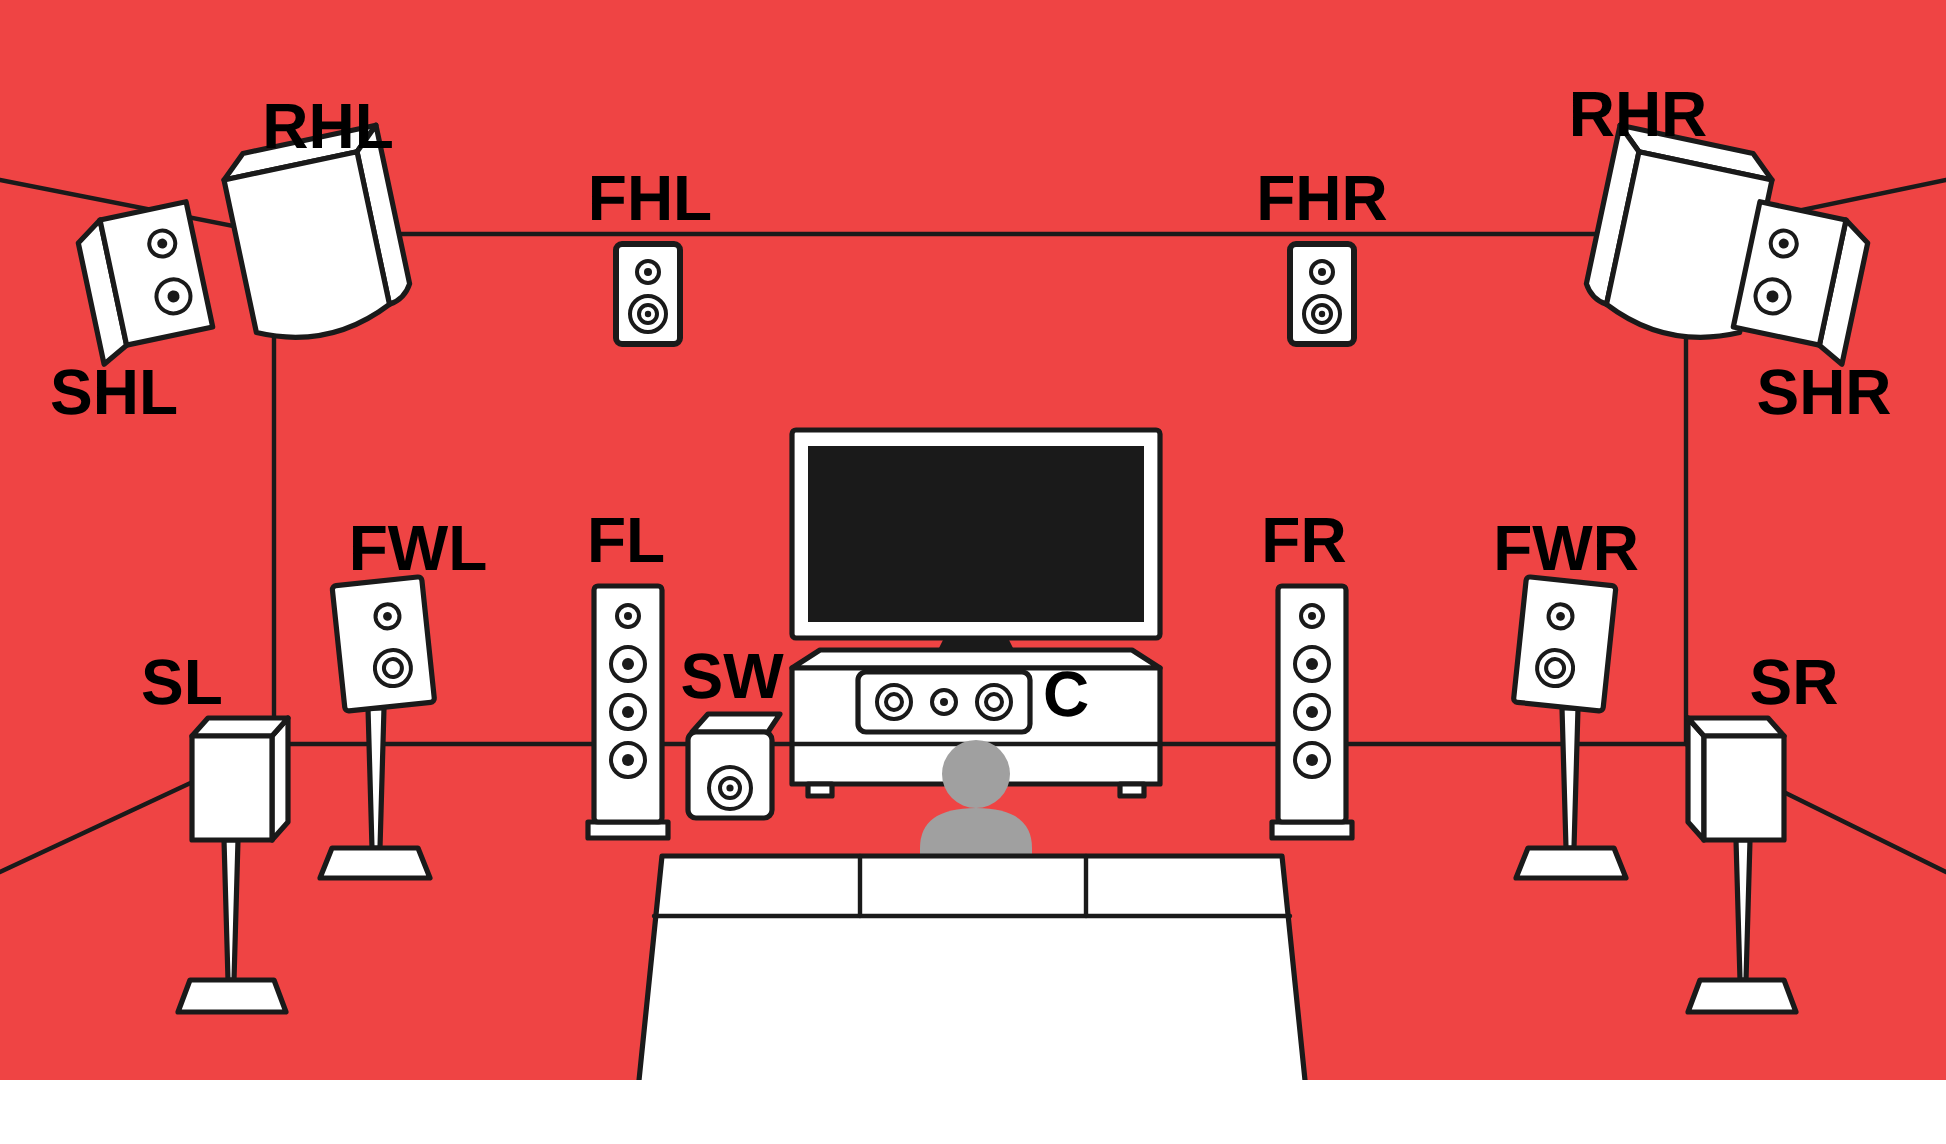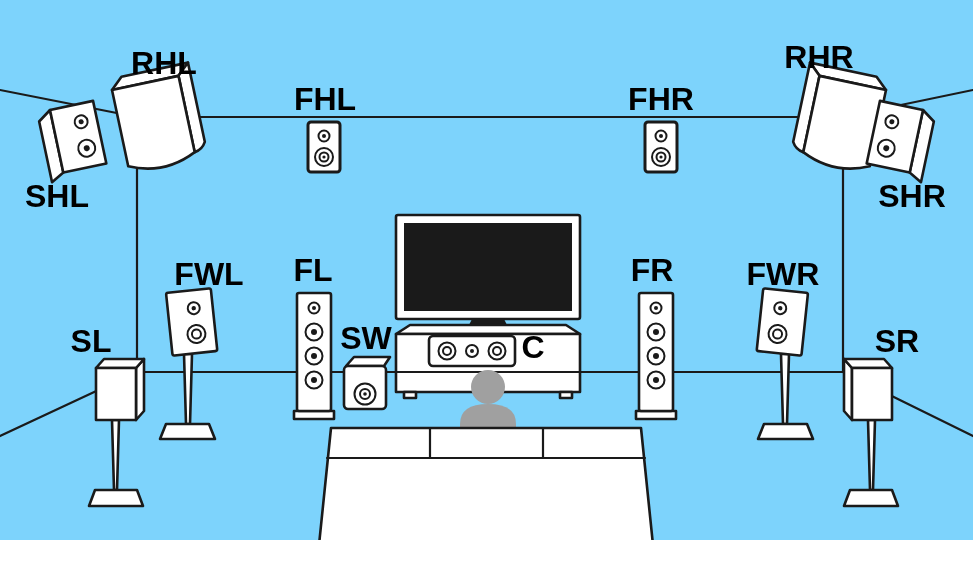--- a/index.html
+++ b/index.html
@@ -1,19 +1,19 @@
 <!DOCTYPE html>
 <html><head>
 <meta charset="utf-8">
 <style>
   html,body { margin:0; padding:0; background:#fff; }
   .canvas {
     position:relative;
     width:973px; height:540px;
-    background:#7dd3fc;
+    background:#ef4444;
     font-family:"Liberation Sans", sans-serif;
     overflow:hidden;
   }
   svg { display:block; }
   .ln  { fill:none; stroke:#1a1a1a; stroke-width:2.2; stroke-linejoin:round; stroke-linecap:round; }
   .sp  { fill:#ffffff; stroke:#1a1a1a; stroke-width:2.6; stroke-linejoin:round; }
   .spt { fill:#ffffff; stroke:#1a1a1a; stroke-width:3; stroke-linejoin:round; }
   .drv { fill:#ffffff; stroke:#1a1a1a; stroke-width:2; }
   .dot { fill:#1a1a1a; stroke:none; }
   .dk  { fill:#1a1a1a; stroke:none; }

